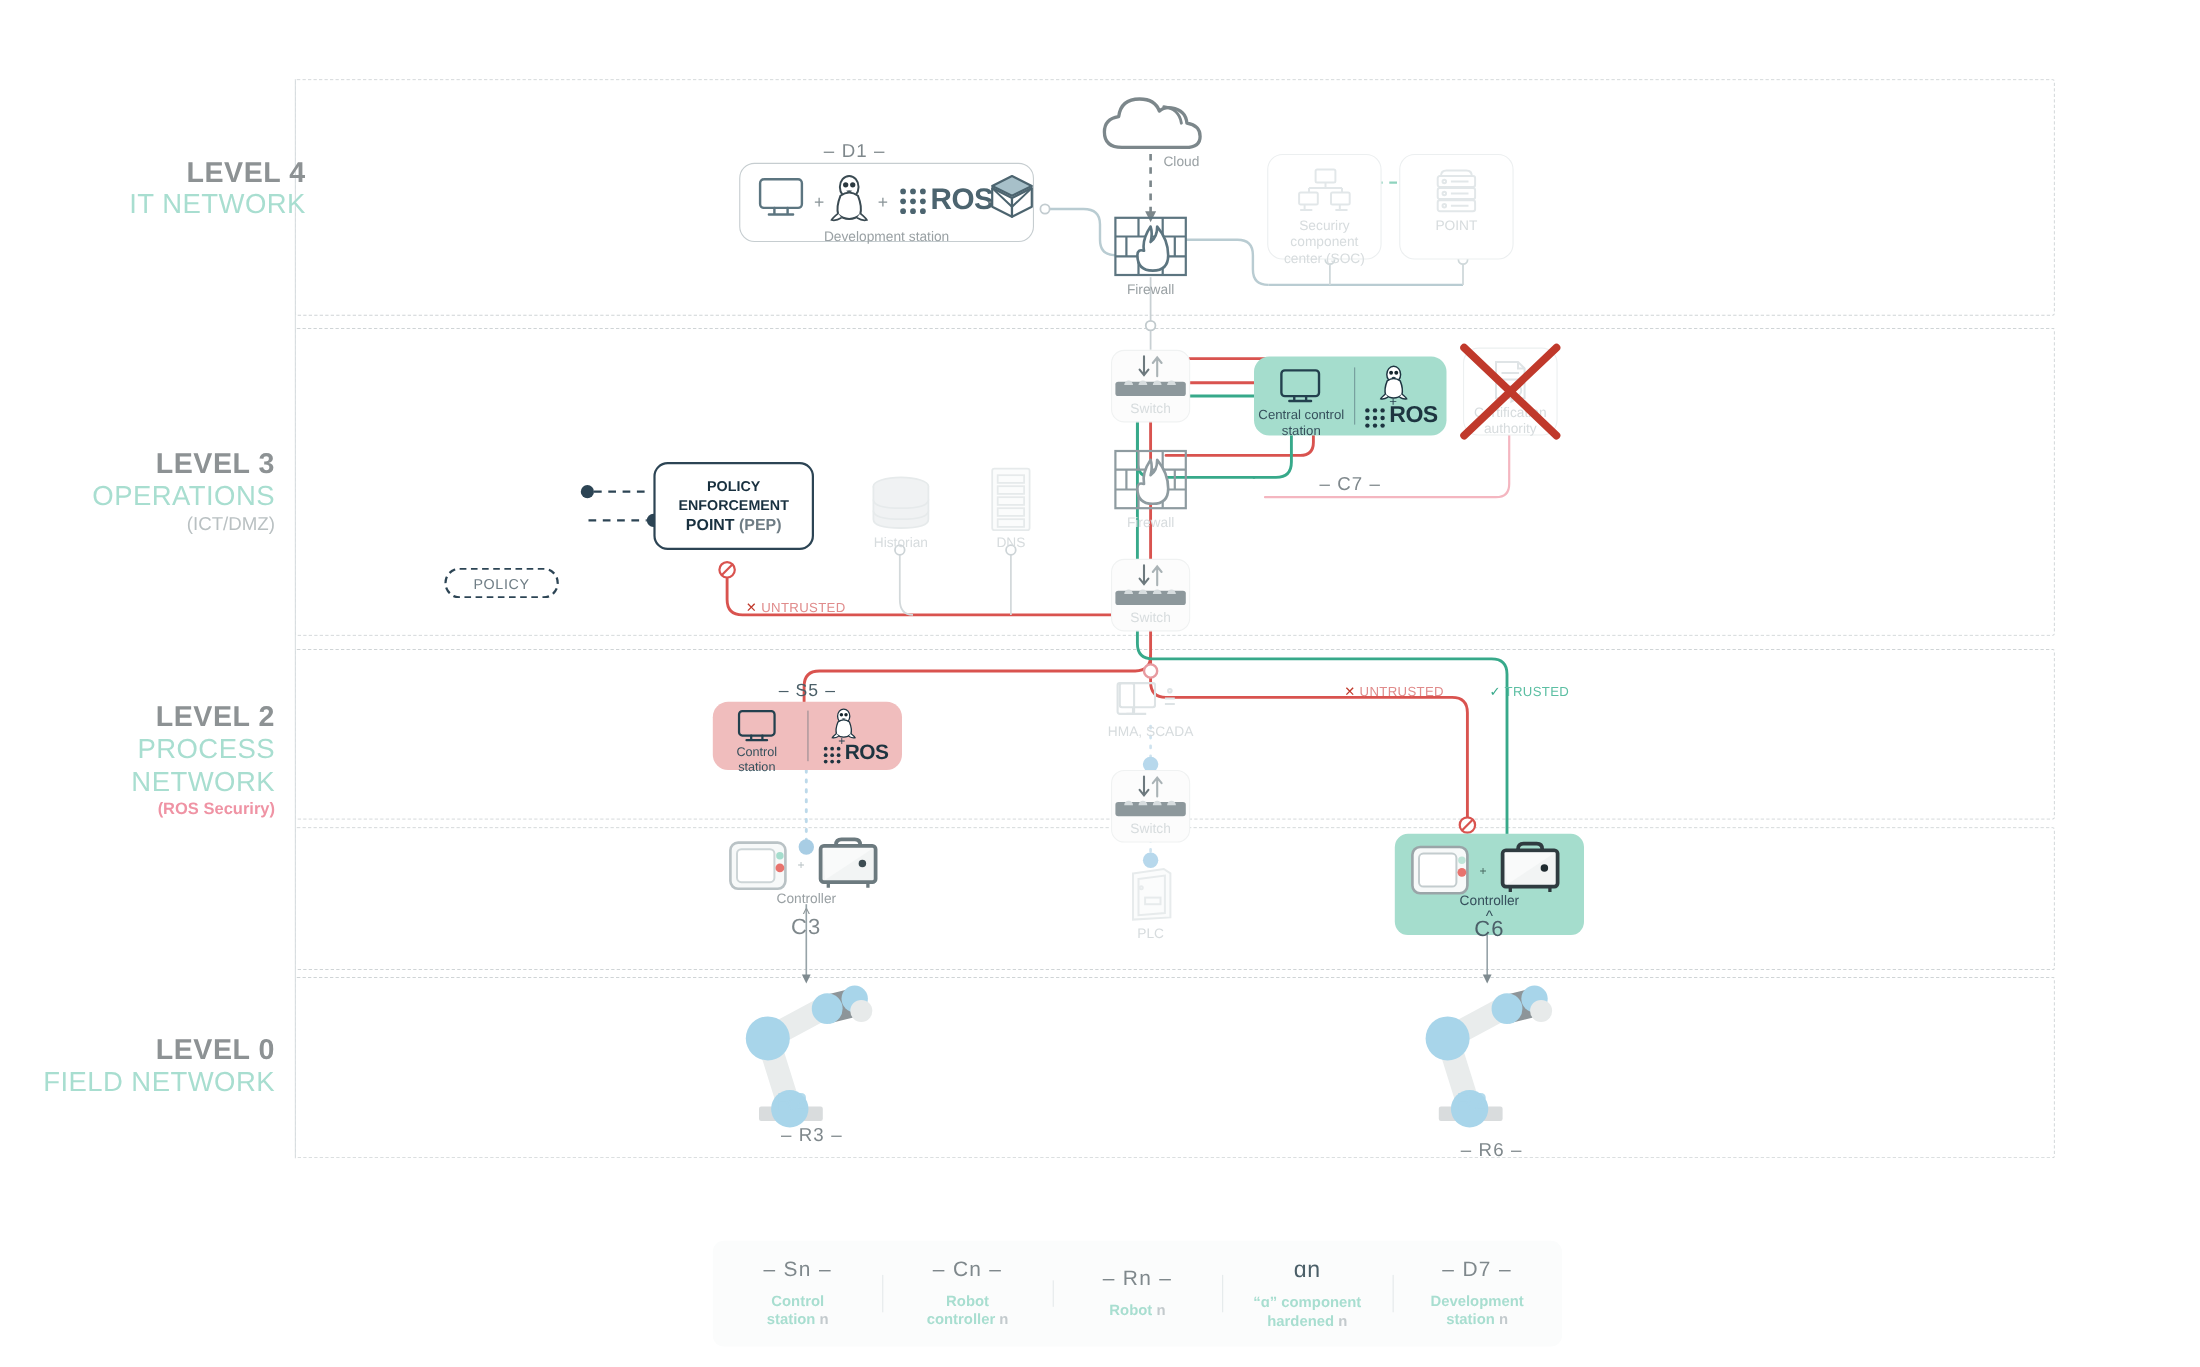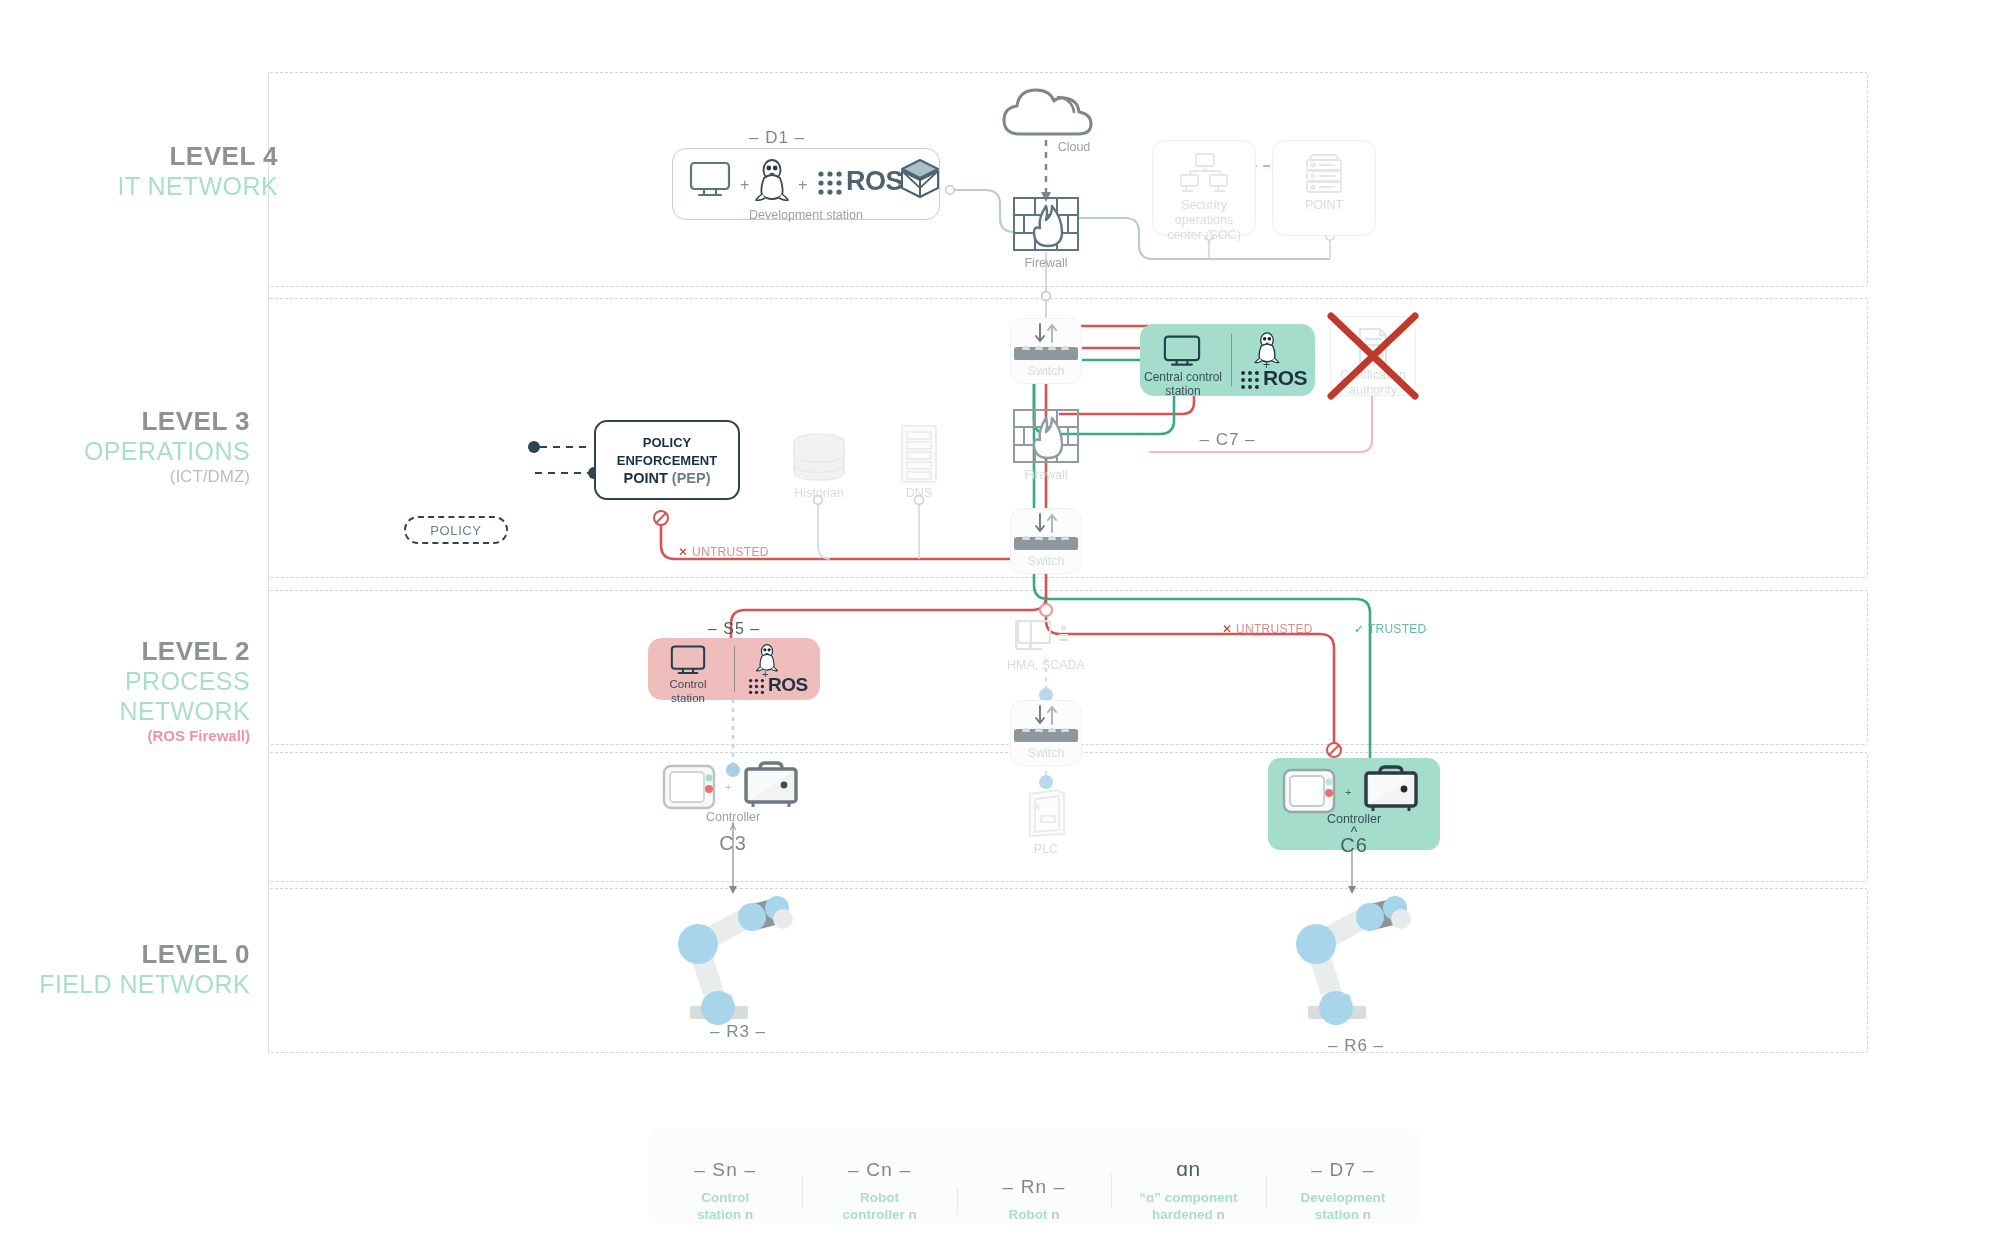--- a/index.html
+++ b/index.html
@@ -42,21 +42,21 @@
         border-radius:13px;background:#fff;display:flex;align-items:center;
         justify-content:center;text-align:center;}
   .pbox .t{font-size:14.5px;font-weight:bold;color:#18303f;line-height:1.25;}
   .pbox .t .lt{font-weight:bold;color:#6f7d85;}
 
   .policy{position:absolute;box-sizing:border-box;border:2px dashed #2c4454;
           border-radius:16px;display:flex;align-items:center;justify-content:center;
           font-size:13px;color:#6f7d85;letter-spacing:.6px;background:#fff;}
 
   .legend{position:absolute;box-sizing:border-box;background:#fbfcfc;
-          border-radius:10px;display:flex;align-items:flex-end;}
+          border-radius:10px;display:flex;align-items:center;}
   .legend .cell{flex:1;display:flex;flex-direction:column;align-items:center;
                 justify-content:center;gap:9px;position:relative;}
   .legend .cell + .cell::before{content:"";position:absolute;left:0;top:24%;
                 bottom:24%;width:1px;background:#e4e9ea;}
   .legend .code{font-size:19px;color:#7f888c;letter-spacing:1.2px;}
   .legend .code.alpha{color:#4b5f68;font-size:21px;letter-spacing:.5px;}
   .legend .desc{font-size:13.5px;font-weight:bold;color:#a8ded0;text-align:center;
                 line-height:1.25;}
   .legend .desc .n{color:#c3cacd;font-weight:bold;}
 
@@ -96,21 +96,21 @@
 
   <div class="lvl" style="top:407px;">
     <div class="num">LEVEL 3</div>
     <div class="net">OPERATIONS</div>
     <div class="sub">(ICT/DMZ)</div>
   </div>
 
   <div class="lvl" style="top:637px;">
     <div class="num">LEVEL 2</div>
     <div class="net">PROCESS NETWORK</div>
-    <div class="sub pink">(ROS Firewall)</div>
+    <div class="sub pink">(ROS Securiry)</div>
   </div>
 
 
   <div class="lvl" style="top:940px;">
     <div class="num">LEVEL 0</div>
     <div class="net">FIELD NETWORK</div>
   </div>
 
   <svg width="2000" height="1243" style="left:0;top:0;">
 
@@ -255,21 +255,21 @@
   <div class="nodebox nb-ghost" style="left:1152px;top:140px;width:104px;height:96px;"></div>
   <svg class="ic" style="left:1178px;top:152px;" width="52" height="44" viewBox="0 0 52 44">
     <g stroke="#e2e7e9" stroke-width="1.8" fill="none">
       <rect x="18" y="2" width="18" height="12" rx="1.4"></rect>
       <path d="M27,14 L27,19 M12,19 L42,19 M12,19 L12,23 M42,19 L42,23"></path>
       <rect x="3" y="23" width="17" height="11" rx="1.4"></rect>
       <rect x="32" y="23" width="17" height="11" rx="1.4"></rect>
       <path d="M8,34 L8,38 M4,39 L15,39 M40,34 L40,38 M36,39 L47,39"></path>
     </g>
   </svg>
-  <div class="cap dim" style="left:1152px;top:198px;width:104px;white-space:pre-line;">Securiry operations
+  <div class="cap dim" style="left:1152px;top:198px;width:104px;white-space:pre-line;">Securiry component
 center (SOC)</div>
 
   <div class="nodebox nb-ghost" style="left:1272px;top:140px;width:104px;height:96px;"></div>
   <svg class="ic" style="left:1300px;top:152px;" width="48" height="44" viewBox="0 0 48 44">
     <g stroke="#e2e7e9" stroke-width="1.8" fill="none">
       <path d="M10,8 Q10,3 15,3 L33,3 Q38,3 38,8"></path>
       <rect x="7" y="8" width="34" height="10" rx="2"></rect>
       <rect x="7" y="19" width="34" height="10" rx="2"></rect>
       <rect x="7" y="30" width="34" height="10" rx="2"></rect>
       <circle cx="13" cy="13" r="1.6"></circle>

